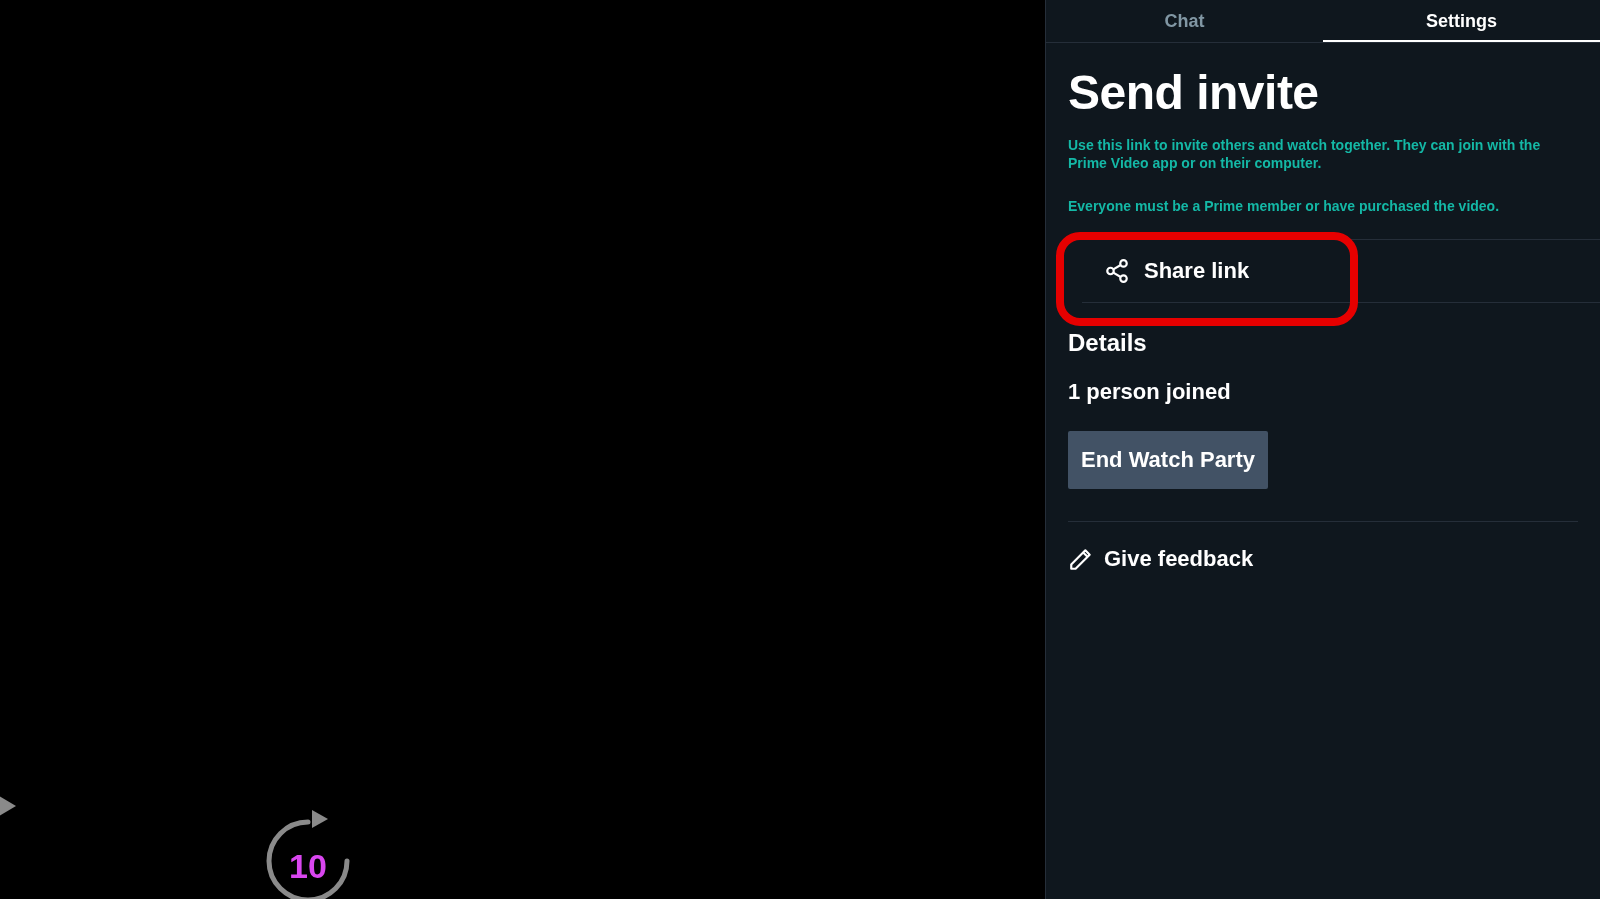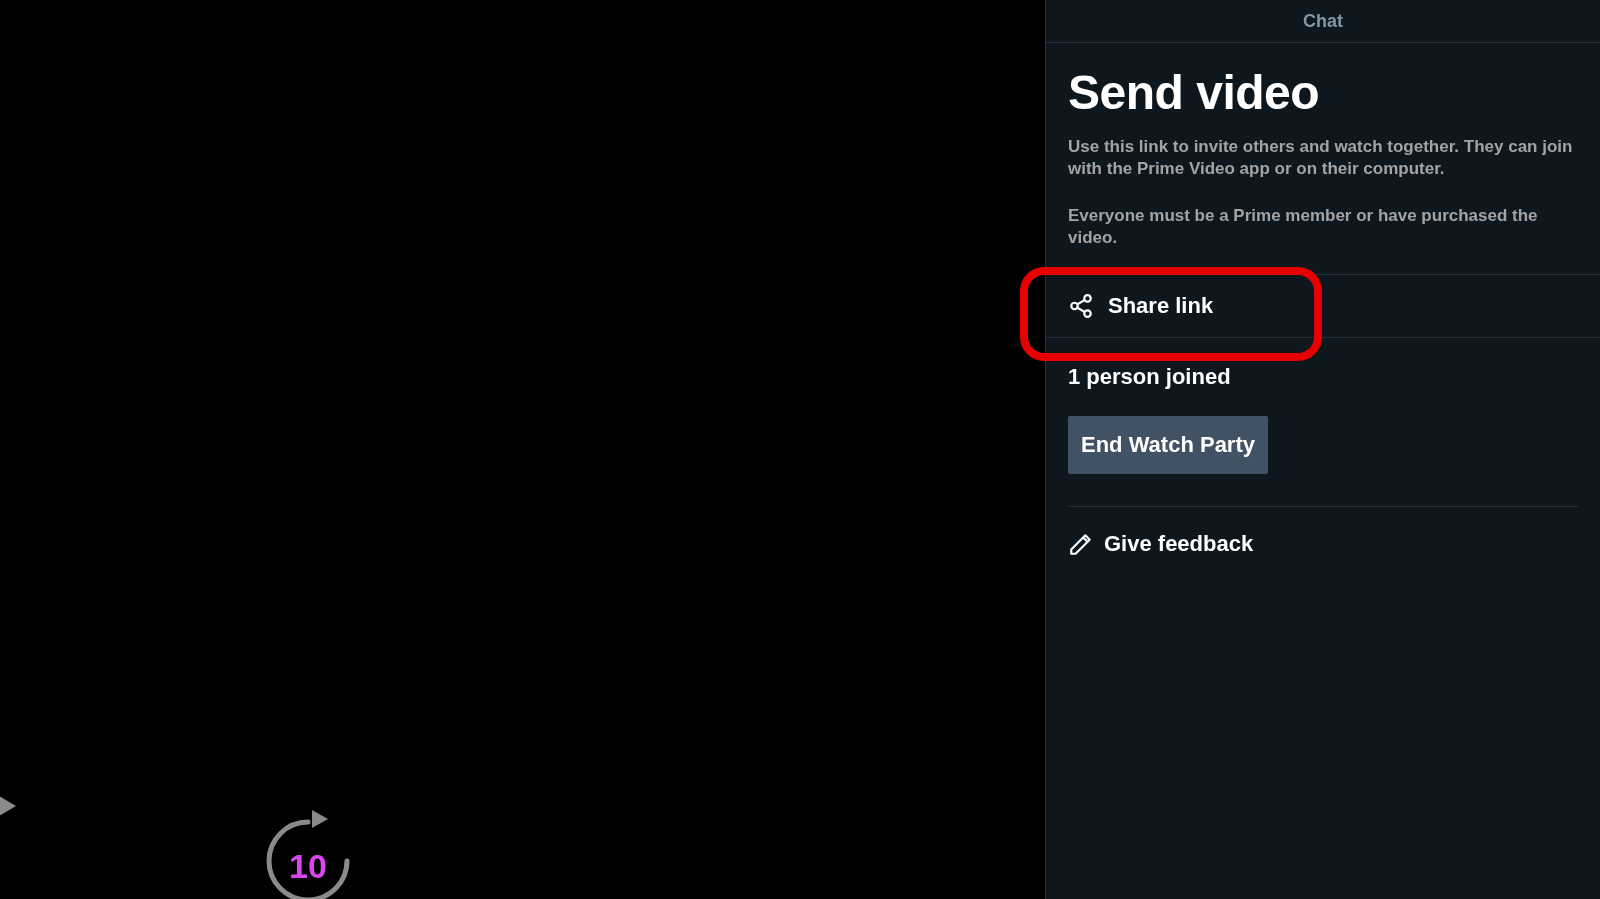--- a/index.html
+++ b/index.html
@@ -103,37 +103,38 @@
     .panel {
       padding: 22px 22px 0 22px;
     }
     .panel h1 {
       font-size: 48px;
       font-weight: 800;
       margin-bottom: 16px;
       letter-spacing: -0.5px;
     }
     .panel p {
-      font-size: 17px;
+      font-size: 14px;
       line-height: 1.32;
       font-weight: 600;
-      color: #a3a3a3;
+      color: #14b8a6;
       margin-bottom: 24px;
     }
     .share-row {
       border-top: 1px solid #252e39;
       border-bottom: 1px solid #252e39;
       padding: 18px 22px;
       display: flex;
       align-items: center;
       gap: 14px;
       font-size: 22px;
       font-weight: 700;
       cursor: pointer;
       position: relative;
+      margin-left: 36px;
     }
     .highlight-box {
       position: absolute;
       left: -26px;
       top: -8px;
       width: 302px;
       height: 94px;
       border: 8px solid #e60000;
       border-radius: 24px;
       pointer-events: none;
@@ -196,41 +197,45 @@
       <span class="skip-number">10</span>
     </div>
   </div>
 </div>
 
 <div class="sidebar">
   <div class="tabs">
     <div class="tab">
       <span>Chat</span>
     </div>
+    <div class="tab active">
+      <span>Settings</span>
+    </div>
   </div>
 
   <div class="panel">
-    <h1>Send video</h1>
+    <h1>Send invite</h1>
     <p>Use this link to invite others and watch together. They can join with the Prime Video app or on their computer.</p>
     <p>Everyone must be a Prime member or have purchased the video.</p>
   </div>
 
   <div class="share-row">
     <div class="highlight-box"></div>
     <svg class="icon-svg" width="26" height="26" viewBox="0 0 24 24">
       <circle cx="6" cy="12" r="3" fill="none" stroke="#fff" stroke-width="2"></circle>
       <circle cx="18" cy="5" r="3" fill="none" stroke="#fff" stroke-width="2"></circle>
       <circle cx="18" cy="19" r="3" fill="none" stroke="#fff" stroke-width="2"></circle>
       <line x1="8.6" y1="10.5" x2="15.4" y2="6.5" stroke="#fff" stroke-width="2"></line>
       <line x1="8.6" y1="13.5" x2="15.4" y2="17.5" stroke="#fff" stroke-width="2"></line>
     </svg>
     <span>Share link</span>
   </div>
 
   <div class="details">
+    <h2>Details</h2>
     <div class="joined">1 person joined</div>
     <button class="end-btn">
       <span>End Watch Party</span>
     </button>
   </div>
 
   <div class="divider"></div>
 
   <div class="feedback-row">
     <svg class="icon-svg" width="26" height="26" viewBox="0 0 24 24">

